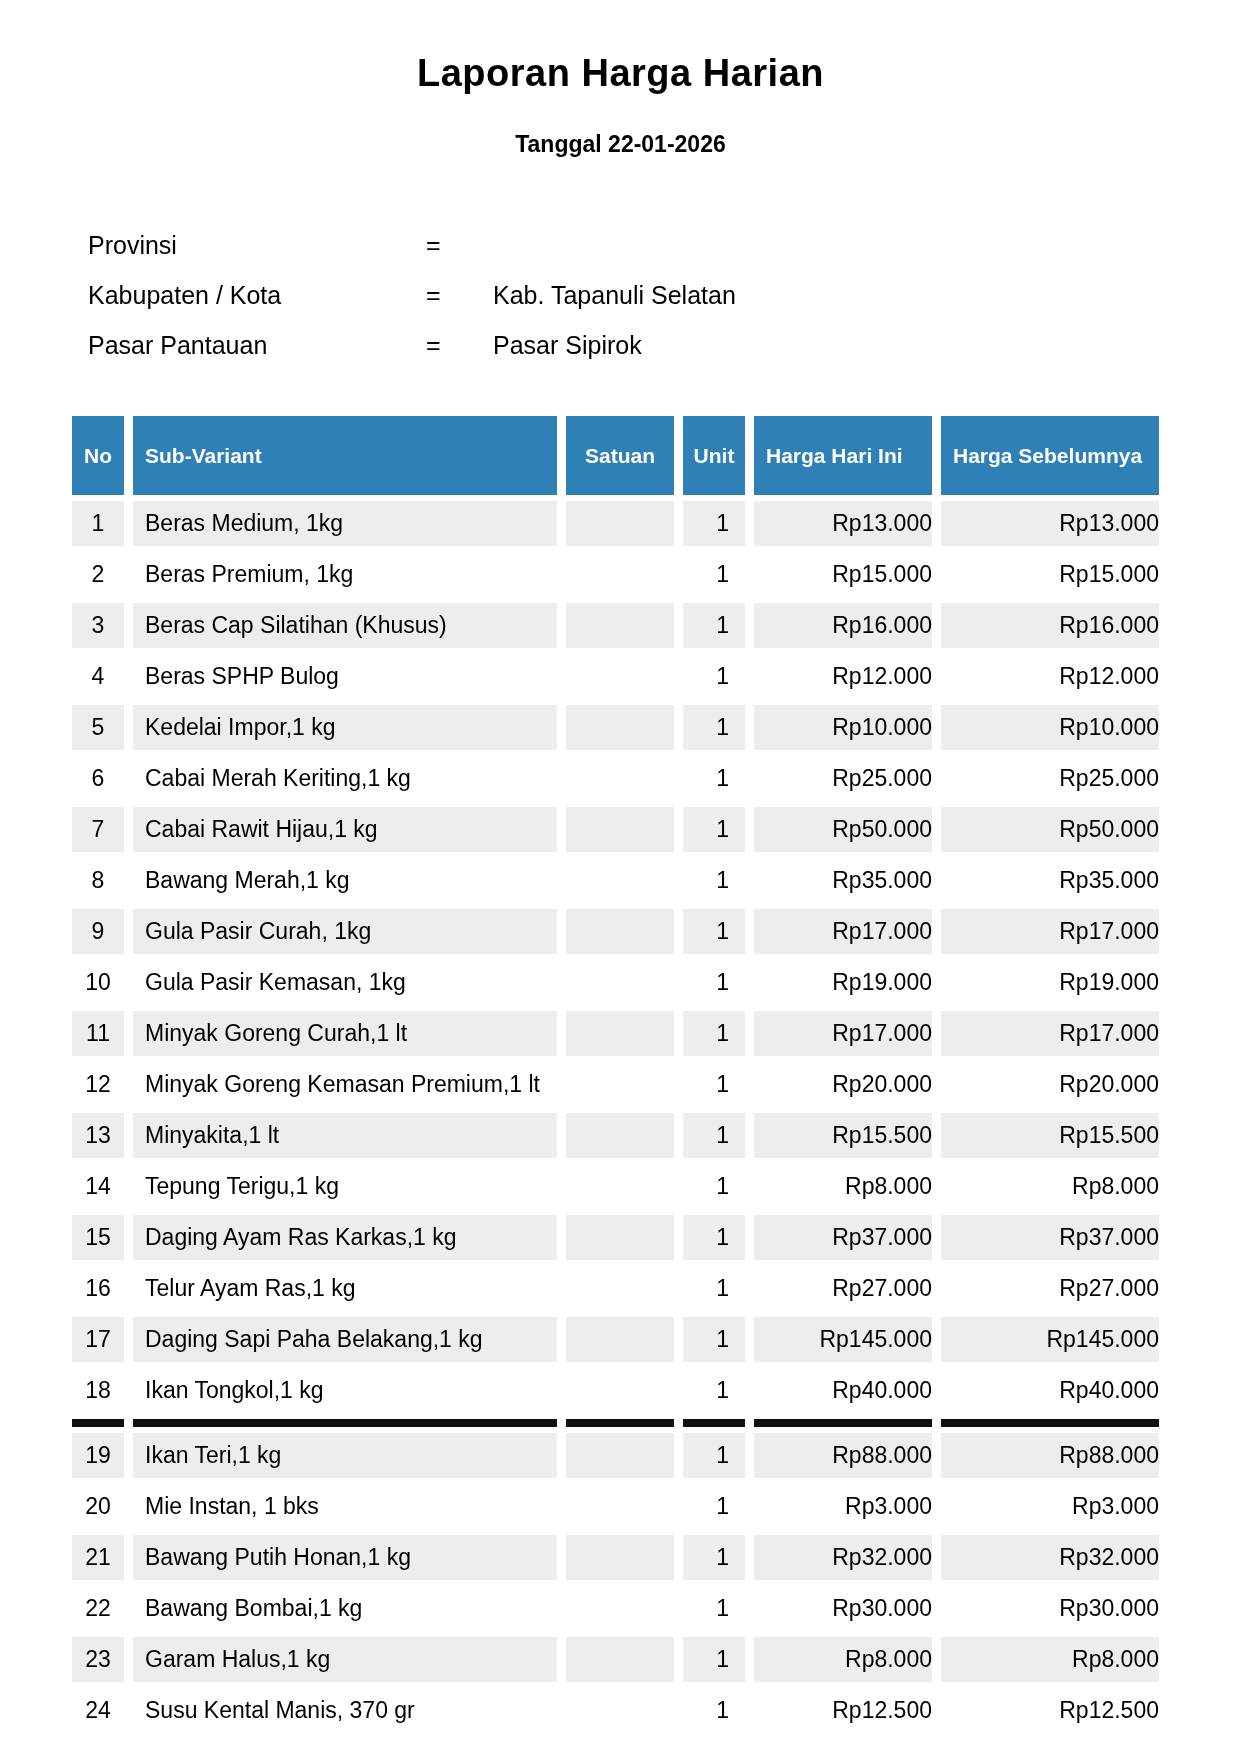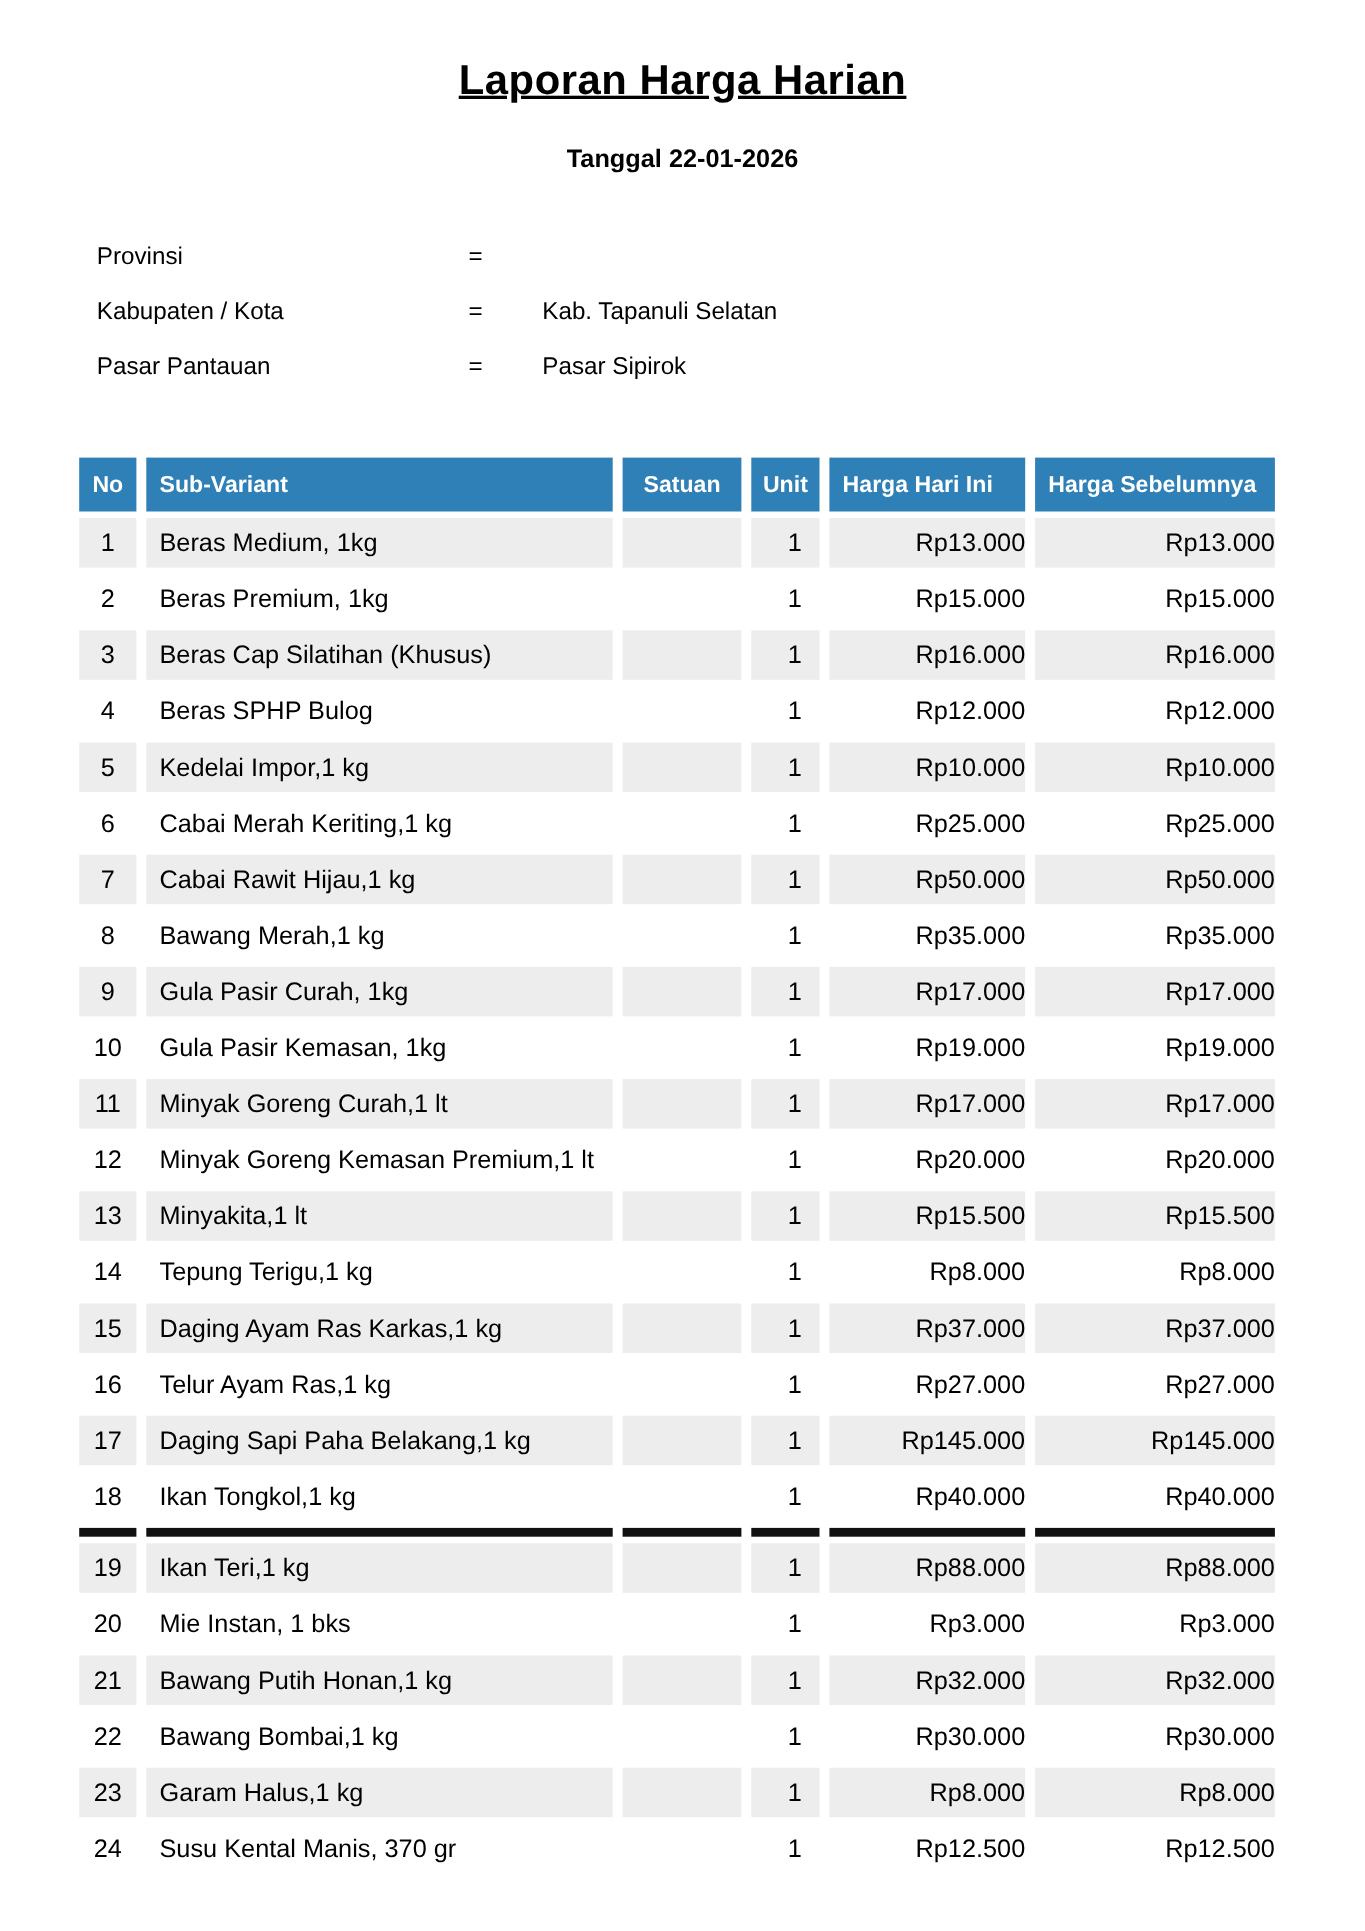--- a/index.html
+++ b/index.html
@@ -16,37 +16,37 @@
     background: #ffffff;
     overflow: hidden;
   }
   .doc-title {
     margin: 0;
     padding-top: 52px;
     text-align: center;
     font-size: 38px;
     font-weight: bold;
     letter-spacing: 0.5px;
-    text-decoration: underline;
   }
   .doc-subtitle {
     margin: 12px;
     margin-top: 36px;
     text-align: center;
     font-size: 23px;
     font-weight: bold;
   }
   .info-block {
     margin-top: 62px;
     margin-left: 88px;
   }
   .info-row {
     display: flex;
+    align-items: center;
     height: 50px;
-    font-size: 22px;
+    font-size: 25px;
   }
   .info-label { width: 338px; }
   .info-eq    { width: 67px; }
   .info-value { flex: 1; }
 
   table.price-table {
     margin-top: 40px;
     margin-left: 63px;
     border-collapse: separate;
     border-spacing: 9px 6px;
@@ -59,21 +59,21 @@
   .price-table col.c-sat  { width: 108px; }
   .price-table col.c-unit { width: 62px; }
   .price-table col.c-hhi  { width: 178px; }
 
   .price-table th {
     background: #2E80B6;
     color: #ffffff;
     font-weight: bold;
     font-size: 21px;
     height: 47px;
-    padding: 1px 12px;
+    padding: 16px 12px;
     white-space: nowrap;
     overflow: hidden;
   }
   .price-table th.al { text-align: left; }
   .price-table th.ac { text-align: center; padding: 0 4px; }
 
   .price-table td {
     height: 45px;
     padding: 0 12px;
     background: #ffffff;

